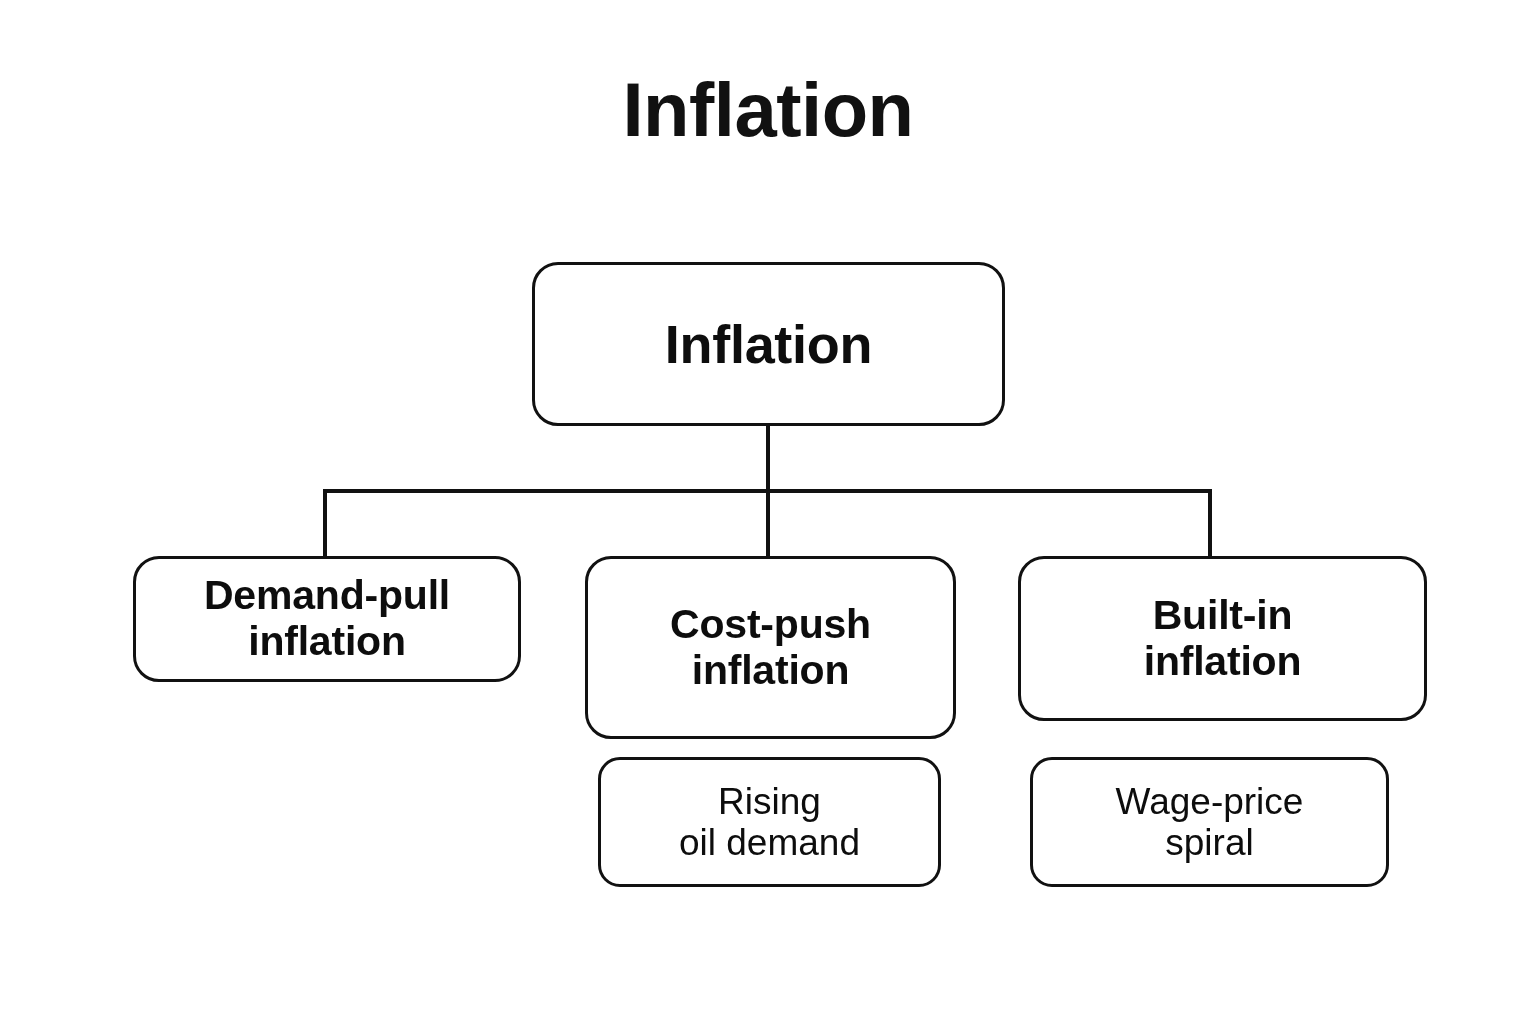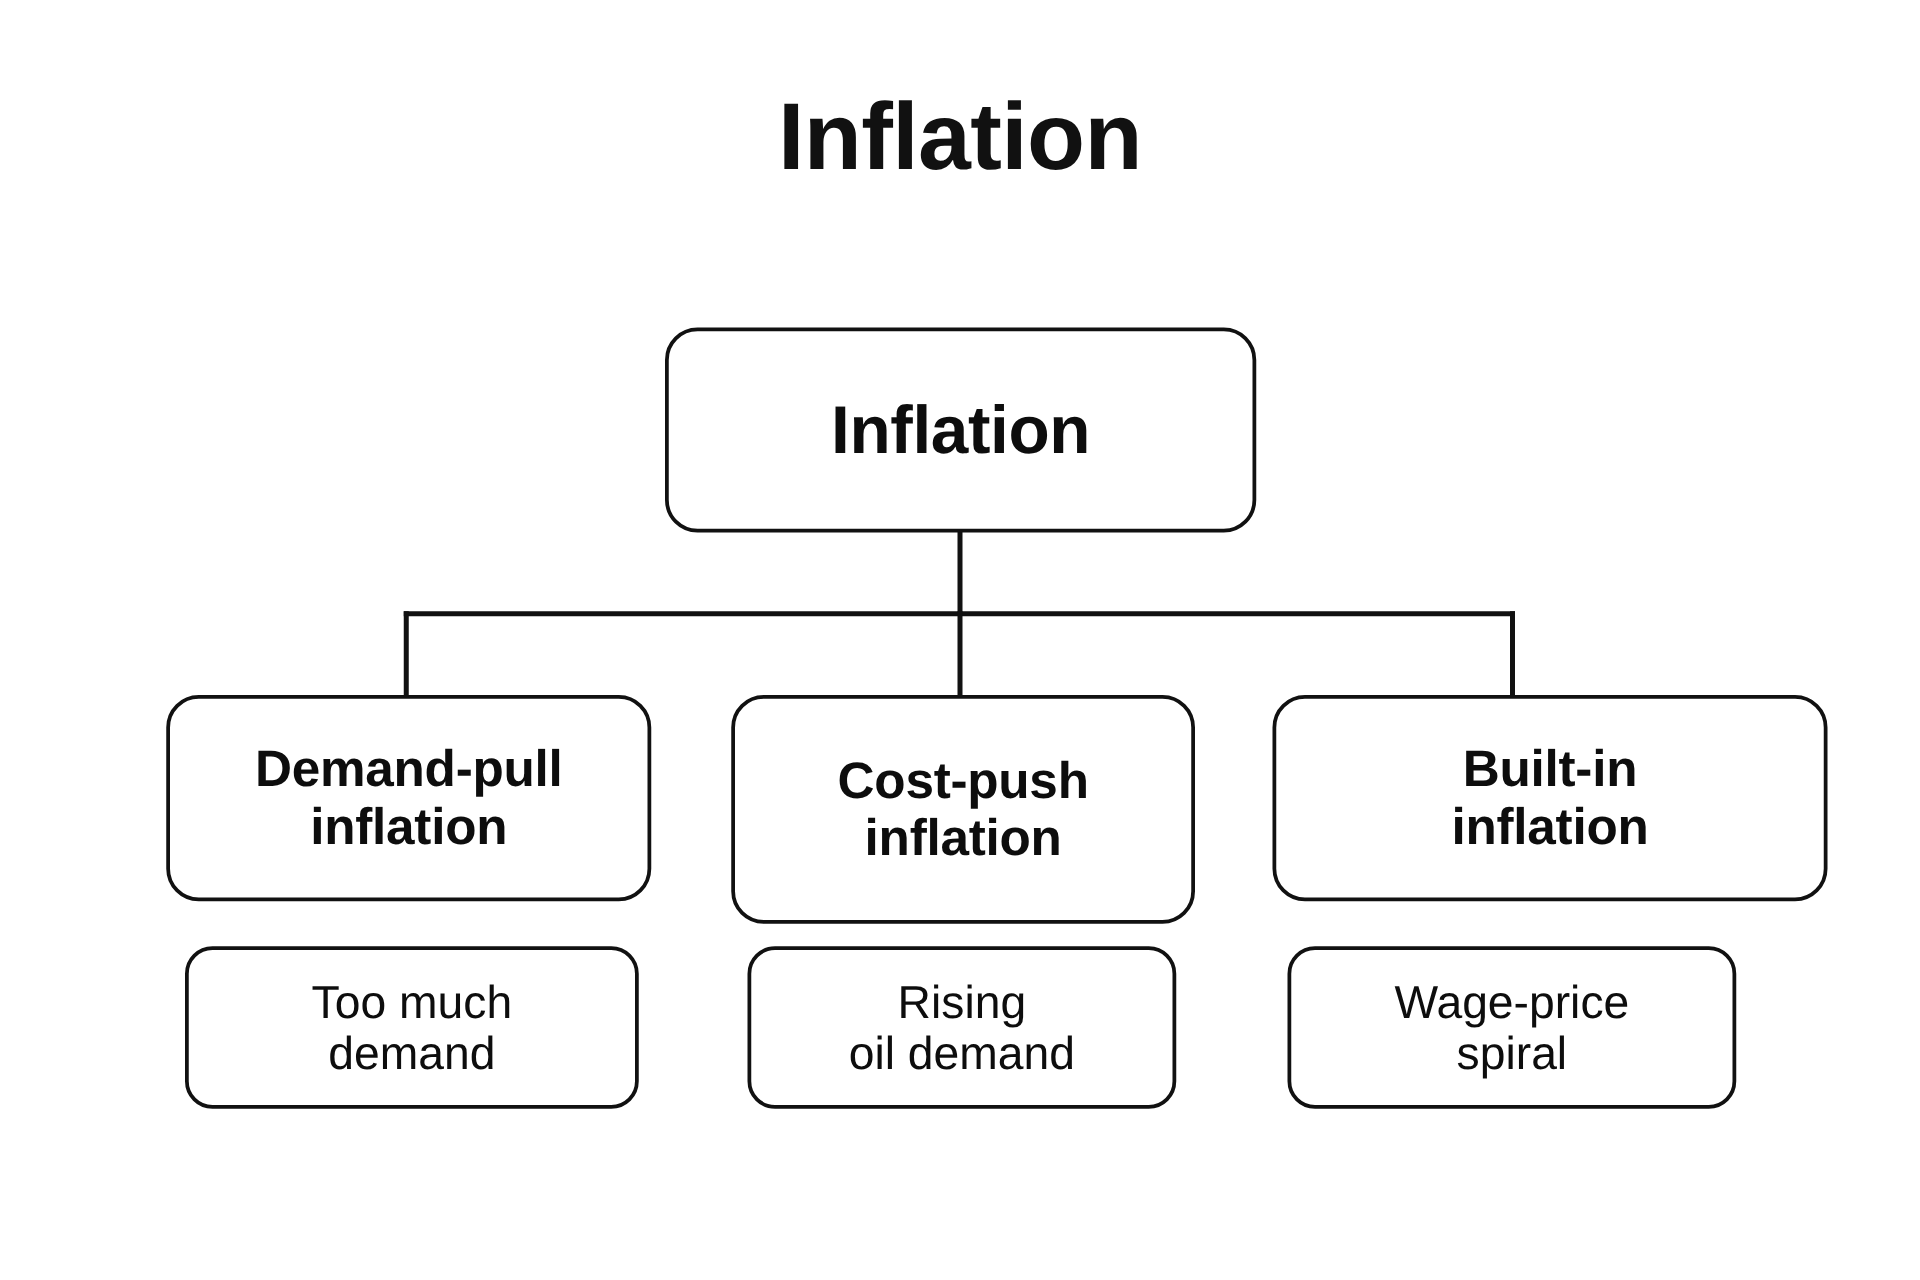--- a/index.html
+++ b/index.html
@@ -92,39 +92,35 @@
   <div class="conn h" style="left:323px; top:489px; width:889px;"></div>
 
   <div class="conn v" style="left:323px; top:489px; height:69px;"></div>
   <div class="conn v" style="left:766px; top:489px; height:69px;"></div>
   <div class="conn v" style="left:1208px; top:489px; height:69px;"></div>
 
   <div class="node root" style="left:532px; top:262px; width:473px; height:164px;">
     <span class="node-label">Inflation</span>
   </div>
 
-  <div class="node branch" style="left:133px; top:556px; width:388px; height:165px;">
+  <div class="node branch" style="left:133px; top:556px; width:388px; height:126px;">
     <span class="node-label">Demand-pull
 inflation</span>
   </div>
 
   <div class="node branch" style="left:585px; top:556px; width:371px; height:183px;">
     <span class="node-label">Cost-push
 inflation</span>
   </div>
 
-  <div class="node branch" style="left:1018px; top:556px; width:444px; height:165px;">
+  <div class="node branch" style="left:1018px; top:556px; width:409px; height:165px;">
     <span class="node-label">Built-in
 inflation</span>
   </div>
 
-  <div class="node leaf" style="left:148px; top:757px; width:363px; height:130px;">
-    <span class="node-label">Too much
-demand</span>
-  </div>
 
   <div class="node leaf" style="left:598px; top:757px; width:343px; height:130px;">
     <span class="node-label">Rising
 oil demand</span>
   </div>
 
   <div class="node leaf" style="left:1030px; top:757px; width:359px; height:130px;">
     <span class="node-label">Wage-price
 spiral</span>
   </div>

